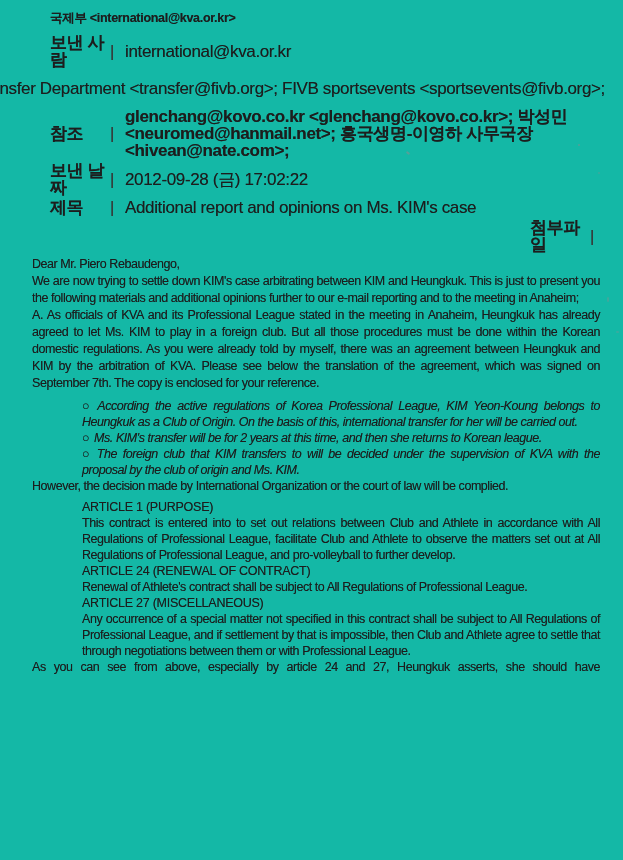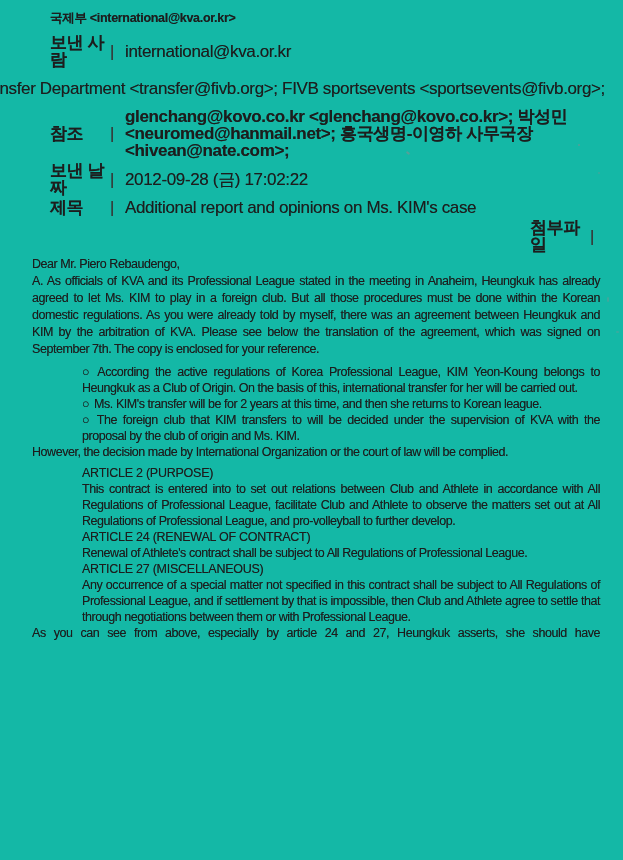--- a/index.html
+++ b/index.html
@@ -50,21 +50,21 @@
     font-size: 12.5px;
     line-height: 17px;
     letter-spacing: -0.45px;
     text-align: justify;
   }
   .doc p { margin: 0; }
   .salutation { margin-top: 15px; text-align: left; }
   .para-intro { margin-top: 15px; }
   .para-a { margin-top: 15px; }
 
-  .bullets { margin-left: 50px; margin-top: 6px; line-height: 16px; }
+  .bullets { margin-left: 50px; margin-top: 6px; line-height: 16px; font-style: italic; }
   .bullet { margin-bottom: 4px; }
   .bullet-marker { padding-right: 5px; }
   .however { margin-left: 50px; line-height: 16px; }
 
   .para-b { margin-top: 14px; }
 
   .articles { margin-left: 50px; margin-top: 5px; line-height: 16px; }
   .article + .article { }
   .article-heading { letter-spacing: -0.25px; text-align: left; }
   .article-text { margin-top: 3px; }
@@ -129,35 +129,36 @@
         <span class="hpipe">|</span>
       </div>
 
     </div>
   </div>
 
   <div class="doc">
 
     <p class="salutation">Dear Mr. Piero Rebaudengo,</p>
 
+    <p class="para-intro">We are now trying to settle down KIM's case arbitrating between KIM and Heungkuk. This is just to present you the following materials and additional opinions further to our e-mail reporting and to the meeting in Anaheim;</p>
 
     <p class="para-a">A. As officials of KVA and its Professional League stated in the meeting in Anaheim, Heungkuk has already agreed to let Ms. KIM to play in a foreign club. But all those procedures must be done within the Korean domestic regulations. As you were already told by myself, there was an agreement between Heungkuk and KIM by the arbitration of KVA. Please see below the translation of the agreement, which was signed on September 7th. The copy is enclosed for your reference.</p>
 
     <div class="bullets">
       <p class="bullet"><span class="bullet-marker">○</span><span>According the active regulations of Korea Professional League, KIM Yeon-Koung belongs to Heungkuk as a Club of Origin. On the basis of this, international transfer for her will be carried out.</span></p>
       <p class="bullet"><span class="bullet-marker">○</span><span>Ms. KIM's transfer will be for 2 years at this time, and then she returns to Korean league.</span></p>
       <p class="bullet"><span class="bullet-marker">○</span><span>The foreign club that KIM transfers to will be decided under the supervision of KVA with the proposal by the club of origin and Ms. KIM.</span></p>
     </div>
 
     <p class="however">However, the decision made by International Organization or the court of law will be complied.</p>
 
 
     <div class="articles">
       <div class="article">
-        <p class="article-heading">ARTICLE 2 (PURPOSE)</p>
+        <p class="article-heading">ARTICLE 1 (PURPOSE)</p>
         <p class="article-text">This contract is entered into to set out relations between Club and Athlete in accordance with All Regulations of Professional League, facilitate Club and Athlete to observe the matters set out at All Regulations of Professional League, and pro-volleyball to further develop.</p>
       </div>
       <div class="article">
         <p class="article-heading">ARTICLE 24 (RENEWAL OF CONTRACT)</p>
         <p class="article-text">Renewal of Athlete's contract shall be subject to All Regulations of Professional League.</p>
       </div>
       <div class="article">
         <p class="article-heading">ARTICLE 27 (MISCELLANEOUS)</p>
         <p class="article-text">Any occurrence of a special matter not specified in this contract shall be subject to All Regulations of Professional League, and if settlement by that is impossible, then Club and Athlete agree to settle that through negotiations between them or with Professional League.</p>
       </div>

